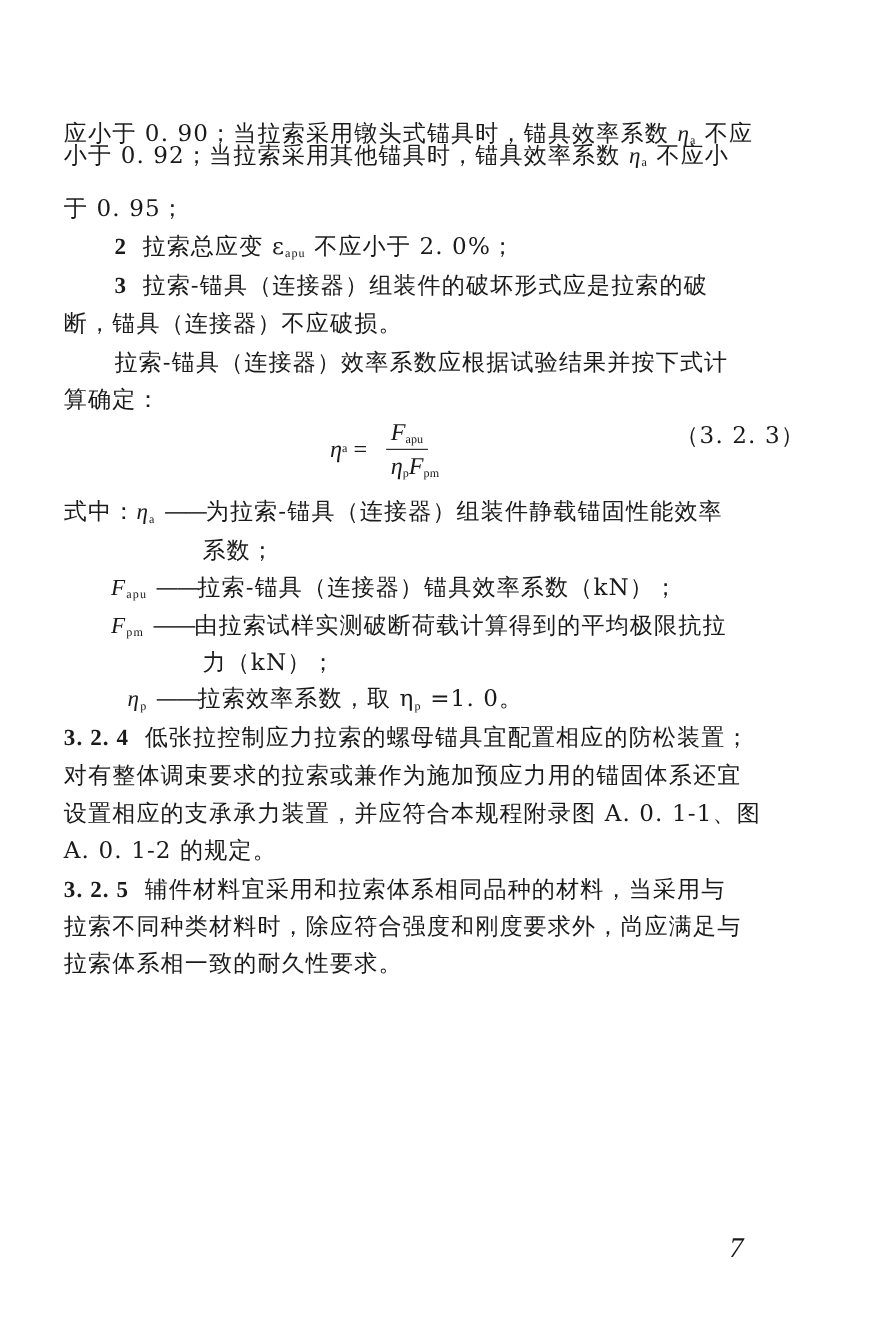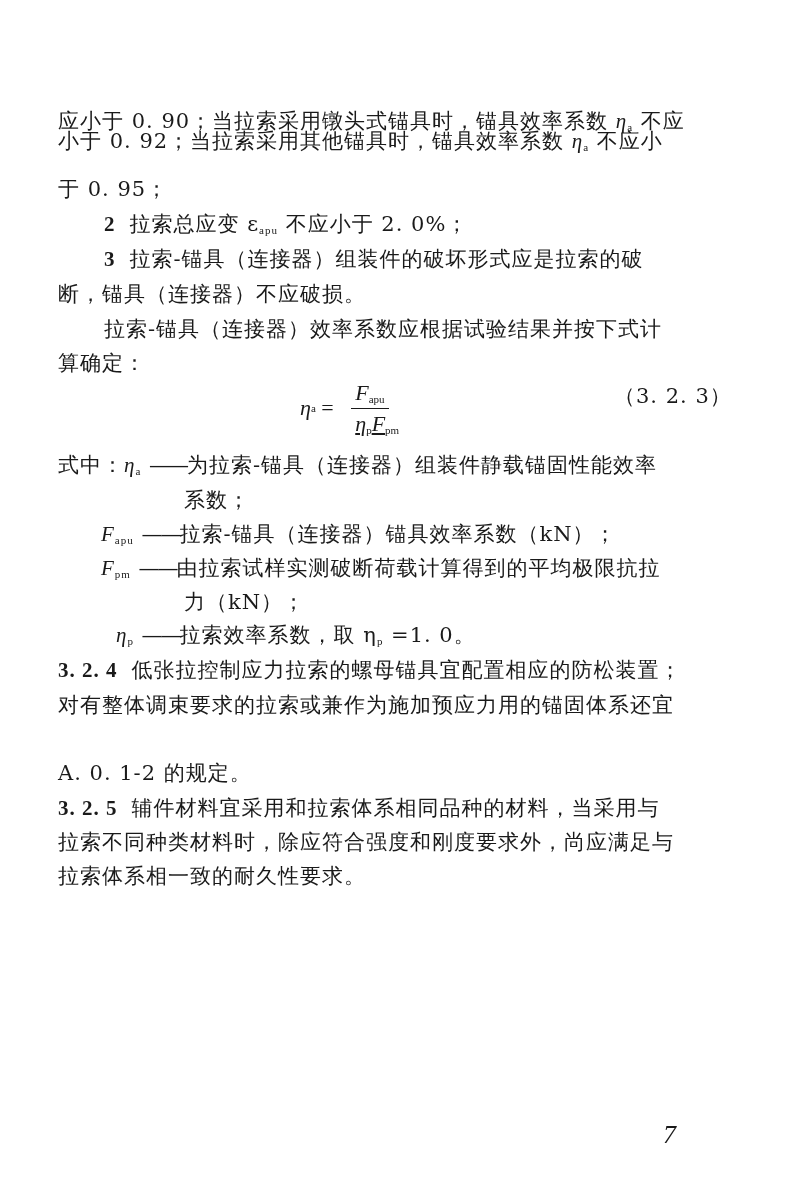--- a/index.html
+++ b/index.html
@@ -10,21 +10,21 @@
   .page { position: absolute; left: 0; top: 0; width: 755px; height: 1200px; }
   .line { position: absolute; left: 58px; font-size: 21px; line-height: 30px; white-space: nowrap; letter-spacing: 1px; }
   .ind1 { left: 104px; }
   .ind2 { left: 184px; }
   .b { font-weight: bold; font-family: "Liberation Serif", serif; margin-right: 14px; }
   .m { font-family: "Liberation Serif", serif; font-style: italic; }
   .sub { font-size: 11px; font-style: normal; font-family: "Liberation Serif", serif; vertical-align: -3px; }
   .formula { position: absolute; left: 300px; top: 373px; height: 70px; display: flex; align-items: center; font-family: "Liberation Serif", serif; font-size: 22px; }
   .frac { display: inline-flex; flex-direction: column; align-items: flex-start; margin-left: 12px; }
   .frac .num { padding: 0 4px 2px; border-bottom: 1px solid #1a1a1a; }
-  .frac .den { padding: 2px 4px 0; text-decoration: underline; }
+  .frac .den { padding: 2px 4px 0; }
   .eqnum { position: absolute; left: 614px; top: 382px; font-size: 21px; font-family: "DejaVu Serif", serif; letter-spacing: 1px; }
   .dash { letter-spacing: -2px; }
   .pagenum { position: absolute; left: 663px; top: 1120px; font-size: 26px; font-style: italic; font-family: "Liberation Serif", serif; }
 </style>
 </head>
 <body>
 
 <div class="page">
 
   <div class="line" style="top:106px">
@@ -73,20 +73,21 @@
   <div class="line ind2" style="top:587px">力（kN）；</div>
 
   <div class="line" style="top:620px; left:116px">
     <span class="m">η</span><span class="sub">p</span> <span class="dash">——</span><span>拉索效率系数，取 η</span><span class="sub">p</span><span> =1. 0。</span>
   </div>
 
   <div class="line" style="top:655px">
     <span class="b">3. 2. 4</span><span>低张拉控制应力拉索的螺母锚具宜配置相应的防松装置；</span>
   </div>
   <div class="line" style="top:690px">对有整体调束要求的拉索或兼作为施加预应力用的锚固体系还宜</div>
+  <div class="line" style="top:724px">设置相应的支承承力装置，并应符合本规程附录图 A. 0. 1-1、图</div>
   <div class="line" style="top:758px">A. 0. 1-2 的规定。</div>
 
   <div class="line" style="top:793px">
     <span class="b">3. 2. 5</span><span>辅件材料宜采用和拉索体系相同品种的材料，当采用与</span>
   </div>
   <div class="line" style="top:827px">拉索不同种类材料时，除应符合强度和刚度要求外，尚应满足与</div>
   <div class="line" style="top:861px">拉索体系相一致的耐久性要求。</div>
 
   <div class="pagenum">7</div>
 </div>

